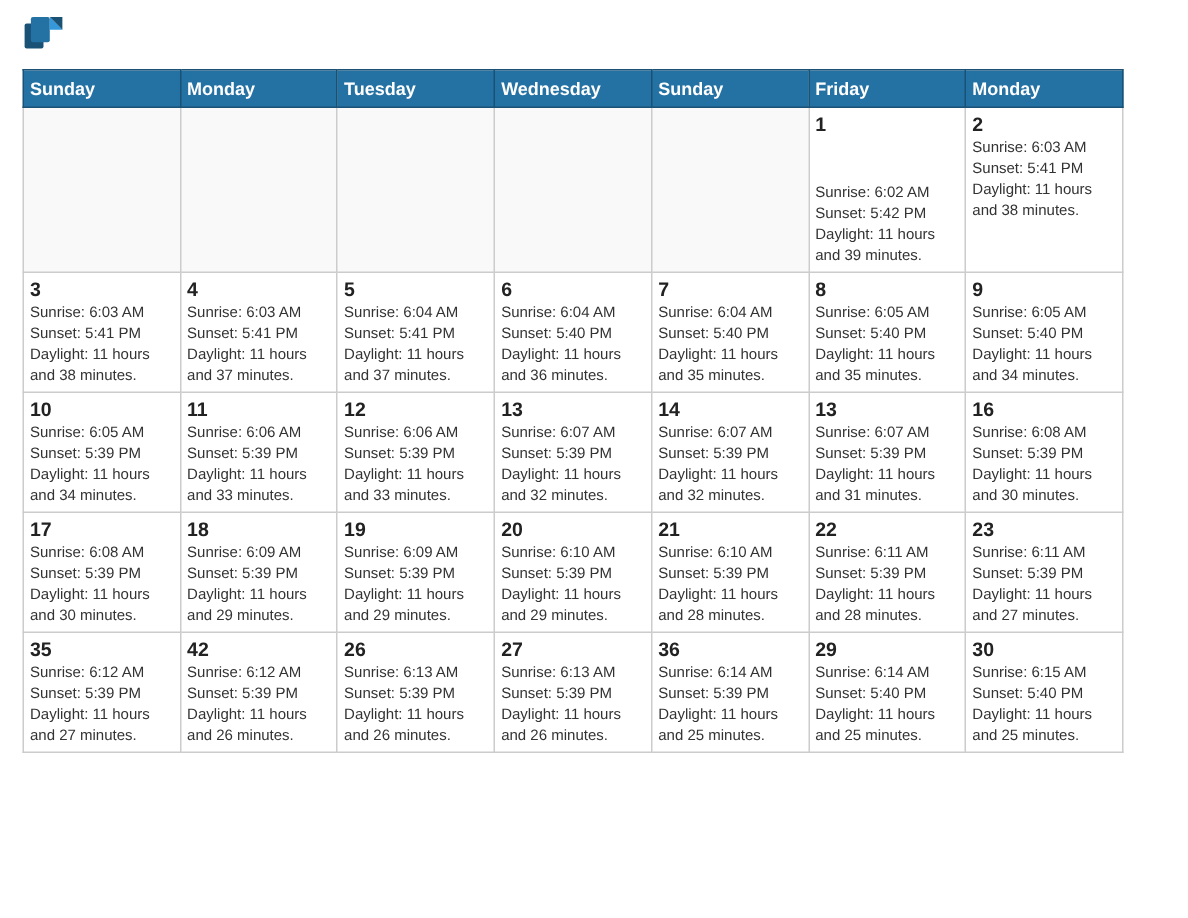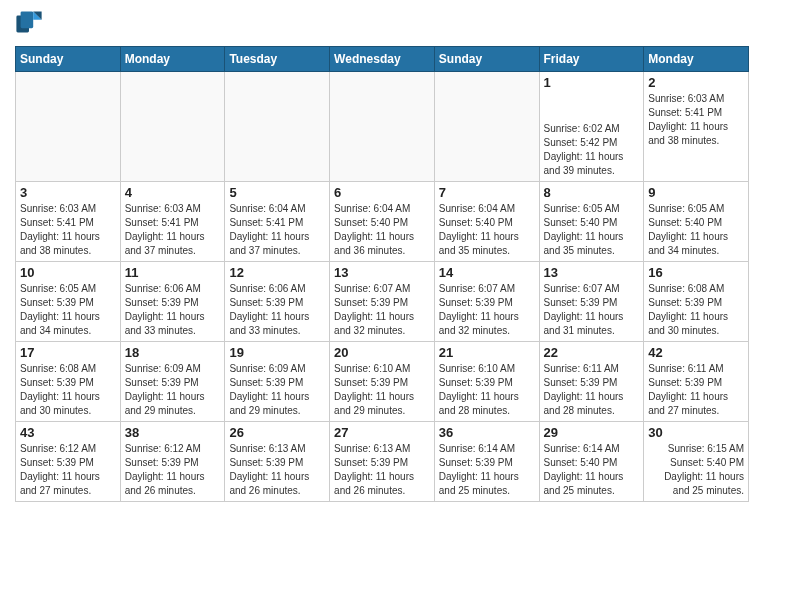--- a/index.html
+++ b/index.html
@@ -195,35 +195,35 @@
 Sunset: 5:39 PM
 Daylight: 11 hours and 28 minutes.</div>
           </td>
           <td>
             <span class="day-num">22</span>
             <div class="day-info" style="white-space: pre-line;">Sunrise: 6:11 AM
 Sunset: 5:39 PM
 Daylight: 11 hours and 28 minutes.</div>
           </td>
           <td>
+            <span class="day-num">23</span>
+            <div class="day-info" style="white-space: pre-line;">Sunrise: 6:11 AM
+Sunset: 5:39 PM
+Daylight: 11 hours and 27 minutes.</div>
+          </td>
+        </tr>
+        <tr>
+          <td>
+            <span class="day-num">35</span>
+            <div class="day-info" style="white-space: pre-line;">Sunrise: 6:12 AM
+Sunset: 5:39 PM
+Daylight: 11 hours and 27 minutes.</div>
+          </td>
+          <td>
             <span class="day-num">42</span>
-            <div class="day-info" style="white-space: pre-line;">Sunrise: 6:11 AM
-Sunset: 5:39 PM
-Daylight: 11 hours and 27 minutes.</div>
-          </td>
-        </tr>
-        <tr>
-          <td>
-            <span class="day-num">43</span>
-            <div class="day-info" style="white-space: pre-line;">Sunrise: 6:12 AM
-Sunset: 5:39 PM
-Daylight: 11 hours and 27 minutes.</div>
-          </td>
-          <td>
-            <span class="day-num">38</span>
             <div class="day-info" style="white-space: pre-line;">Sunrise: 6:12 AM
 Sunset: 5:39 PM
 Daylight: 11 hours and 26 minutes.</div>
           </td>
           <td>
             <span class="day-num">26</span>
             <div class="day-info" style="white-space: pre-line;">Sunrise: 6:13 AM
 Sunset: 5:39 PM
 Daylight: 11 hours and 26 minutes.</div>
           </td>
@@ -240,20 +240,20 @@
 Daylight: 11 hours and 25 minutes.</div>
           </td>
           <td>
             <span class="day-num">29</span>
             <div class="day-info" style="white-space: pre-line;">Sunrise: 6:14 AM
 Sunset: 5:40 PM
 Daylight: 11 hours and 25 minutes.</div>
           </td>
           <td>
             <span class="day-num">30</span>
-            <div class="day-info" style="white-space: pre-line; text-align: right;">Sunrise: 6:15 AM
+            <div class="day-info" style="white-space: pre-line;">Sunrise: 6:15 AM
 Sunset: 5:40 PM
 Daylight: 11 hours and 25 minutes.</div>
           </td>
         </tr>
       </tbody>
   </table>
 </div>
 
 </body></html>

